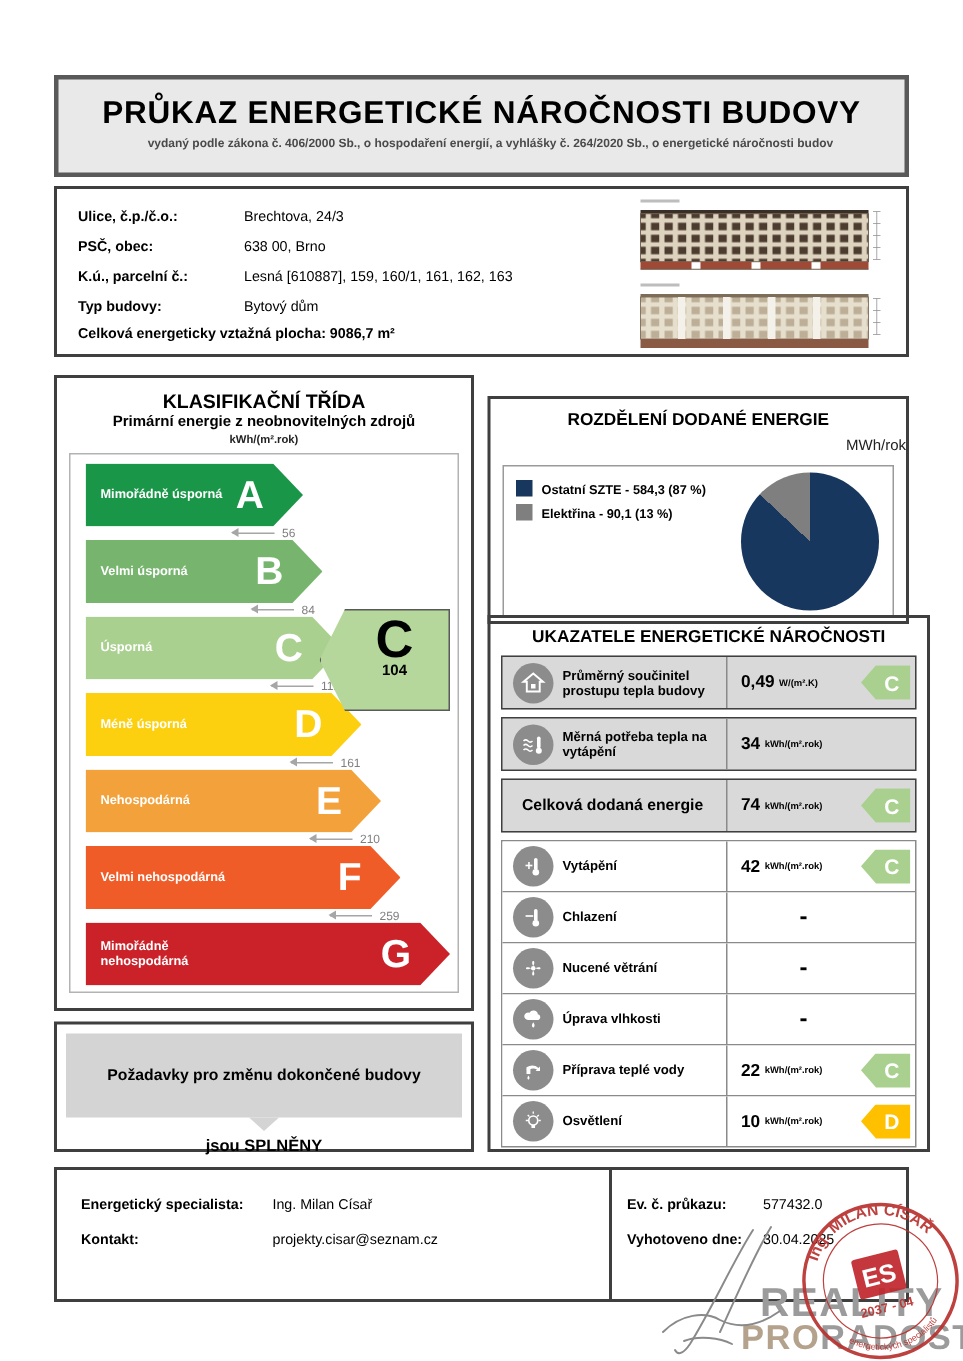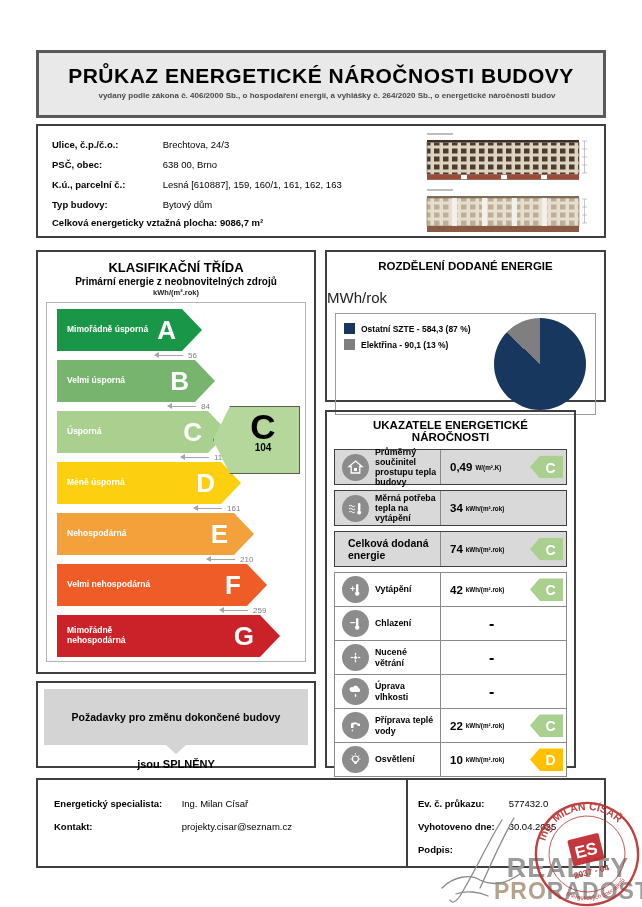--- a/index.html
+++ b/index.html
@@ -50,32 +50,32 @@
   
   .reqbox{left:36px;top:681px;width:280px;height:87px;border:2px solid #3f3f3f;}
   .reqhead{margin:6px;height:56px;background:#d4d4d4;position:relative;
         display:flex;align-items:center;justify-content:center;text-align:center;
         font-weight:bold;font-size:10.5px;line-height:1.2;}
   .reqhead::after{content:"";position:absolute;left:50%;bottom:-9px;transform:translateX(-50%);
         border:10px solid transparent;border-top:9px solid #d4d4d4;border-bottom:0;}
   .reqstatus{text-align:center;font-weight:bold;font-size:11px;margin-top:13px;}
 
   
-  .distbox{left:325px;top:250px;width:281px;height:152px;border:2px solid #3f3f3f;}
+  .distbox{left:325px;top:264px;width:281px;height:152px;border:2px solid #3f3f3f;}
   .distbox .t1{text-align:center;font-weight:bold;font-size:11.5px;margin-top:8px;}
-  .distbox .t2{text-align:left;font-size:15px;color:#222;margin-top:17px;}
+  .distbox .t2{text-align:right;font-size:10px;color:#222;margin-top:6px;}
   .distinner{margin:7px 8px;border:1px solid #9a9a9a;height:100px;position:relative;}
   .legend{position:absolute;left:8px;top:9px;}
   .lrow{display:flex;align-items:center;margin-bottom:5px;}
   .sw{width:11px;height:11px;margin-right:6px;flex:0 0 auto;}
   .ltxt{font-size:8.5px;font-weight:bold;white-space:nowrap;}
   .pie{position:absolute;right:9px;top:4px;width:92px;height:92px;border-radius:50%;}
 
   
-  .indbox{left:325px;top:410px;width:251px;height:358px;border:2px solid #3f3f3f;padding:0 7px;}
+  .indbox{left:325px;top:410px;width:295px;height:358px;border:2px solid #3f3f3f;padding:0 7px;}
   .indbox .t1{text-align:center;font-weight:bold;font-size:11.5px;margin:7px 0 6px;}
   .irow{height:34px;display:flex;align-items:stretch;position:relative;}
   .grow{border:1px solid #3f3f3f;background:#d9d9d9;margin-bottom:5px;}
   .icell{width:40px;display:flex;align-items:center;justify-content:center;flex:0 0 auto;}
   .icn{width:27px;height:27px;border-radius:50%;background:#8c8c8c;display:flex;
        align-items:center;justify-content:center;}
   .lcell{flex:1;display:flex;align-items:center;font-size:8.8px;font-weight:bold;
        line-height:1.15;padding-right:3px;}
   .lcell.noicon{padding-left:13px;font-size:10.5px;}
   .vcell{width:116px;border-left:1px solid #8a8a8a;display:flex;align-items:center;
@@ -241,21 +241,21 @@
 
     <div class="band w6" style="background-color: rgb(240, 92, 40);">
       <span class="blabel">Velmi nehospodárná</span>
       <span class="bletter">F</span>
     </div>
     <div class="thr p6">
         <span class="tline"></span>
         <span>259</span>
       </div>
 
-    <div class="band w7" style="background-color: rgb(203, 34, 41);">
+    <div class="band w7" style="background-color: rgb(203, 34, 41); padding-left: 20px;">
       <span class="blabel">Mimořádně nehospodárná</span>
       <span class="bletter">G</span>
     </div>
 
     <div class="rating" style="background-color: rgb(181, 215, 155);">
       <div class="rl">C</div>
       <div class="rv">104</div>
     </div>
   </div>
 </div>
@@ -445,23 +445,20 @@
     </div>
   </div>
   <div class="fright">
     <div class="frow">
       <b>Ev. č. průkazu:</b>
       <span>577432.0</span>
     </div>
     <div class="frow">
       <b>Vyhotoveno dne:</b>
       <span>30.04.2025</span>
-    </div>
-    <div class="frow">
-      <b>Podpis:</b>
     </div>
   </div>
 </div>
 
 <div class="abs wm">
   <div class="l1">REALITY</div>
   <div class="l2"><span class="pro">PRO</span><span class="rad">RADOST</span></div>
 </div>
 
 <svg class="abs sig" viewBox="0 0 120 95">

